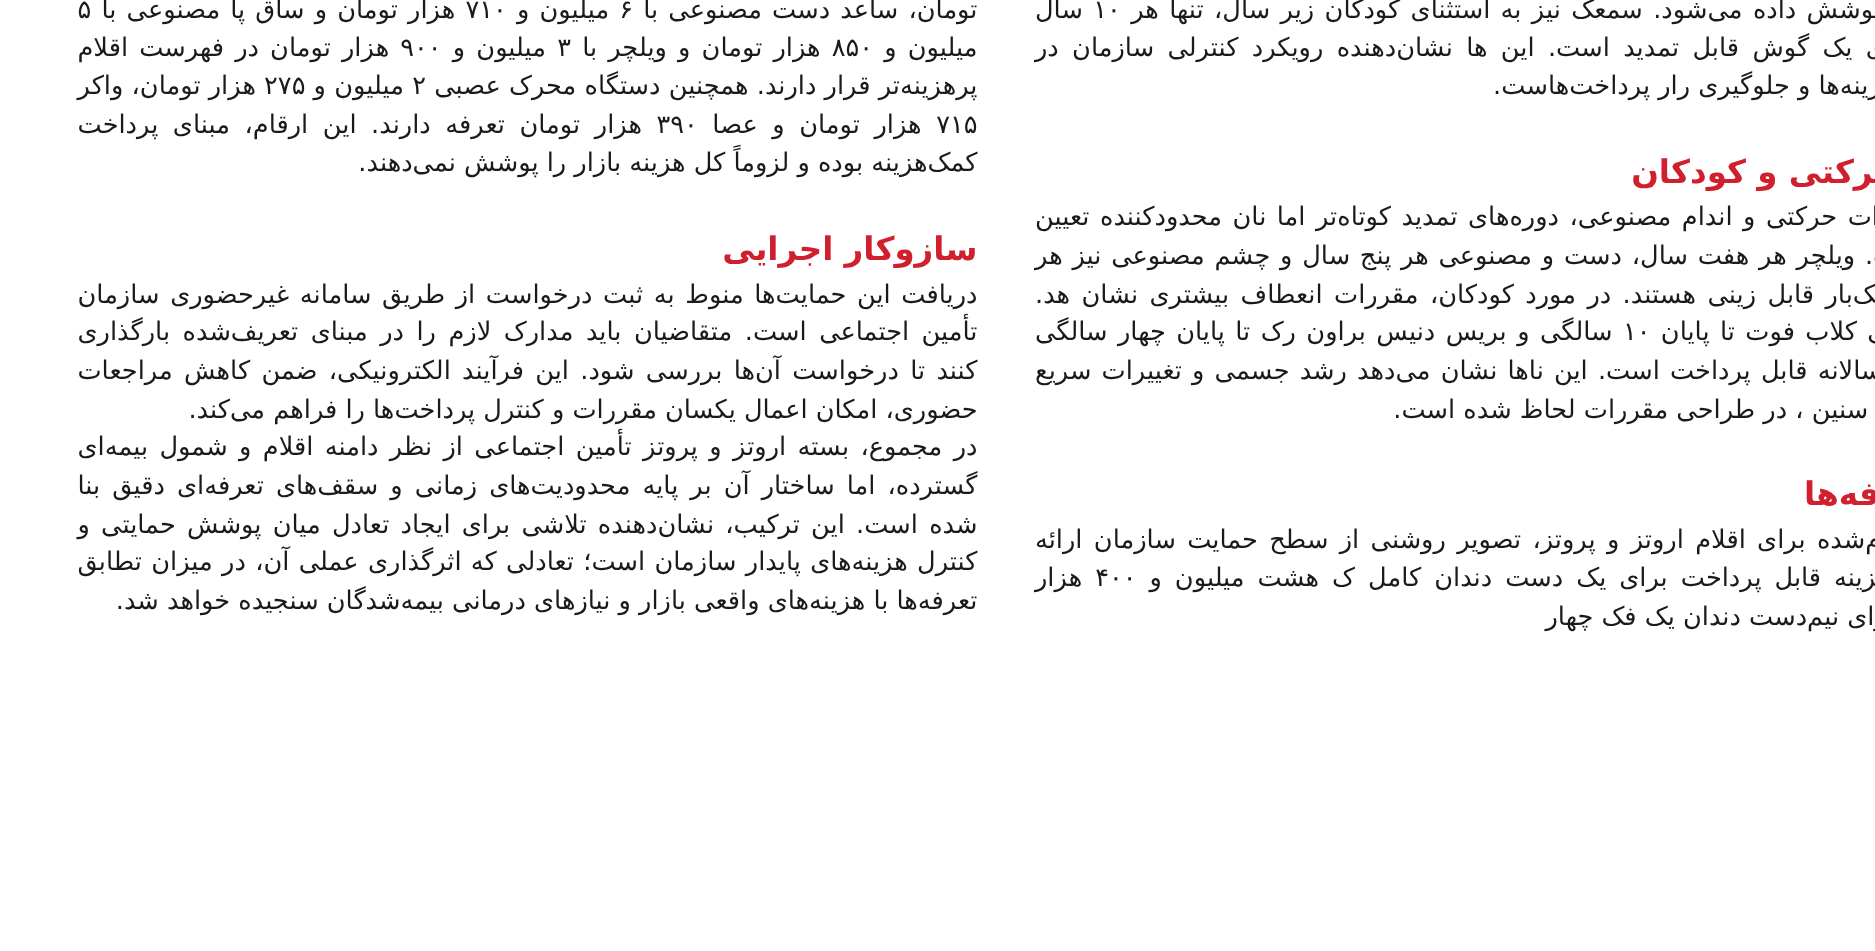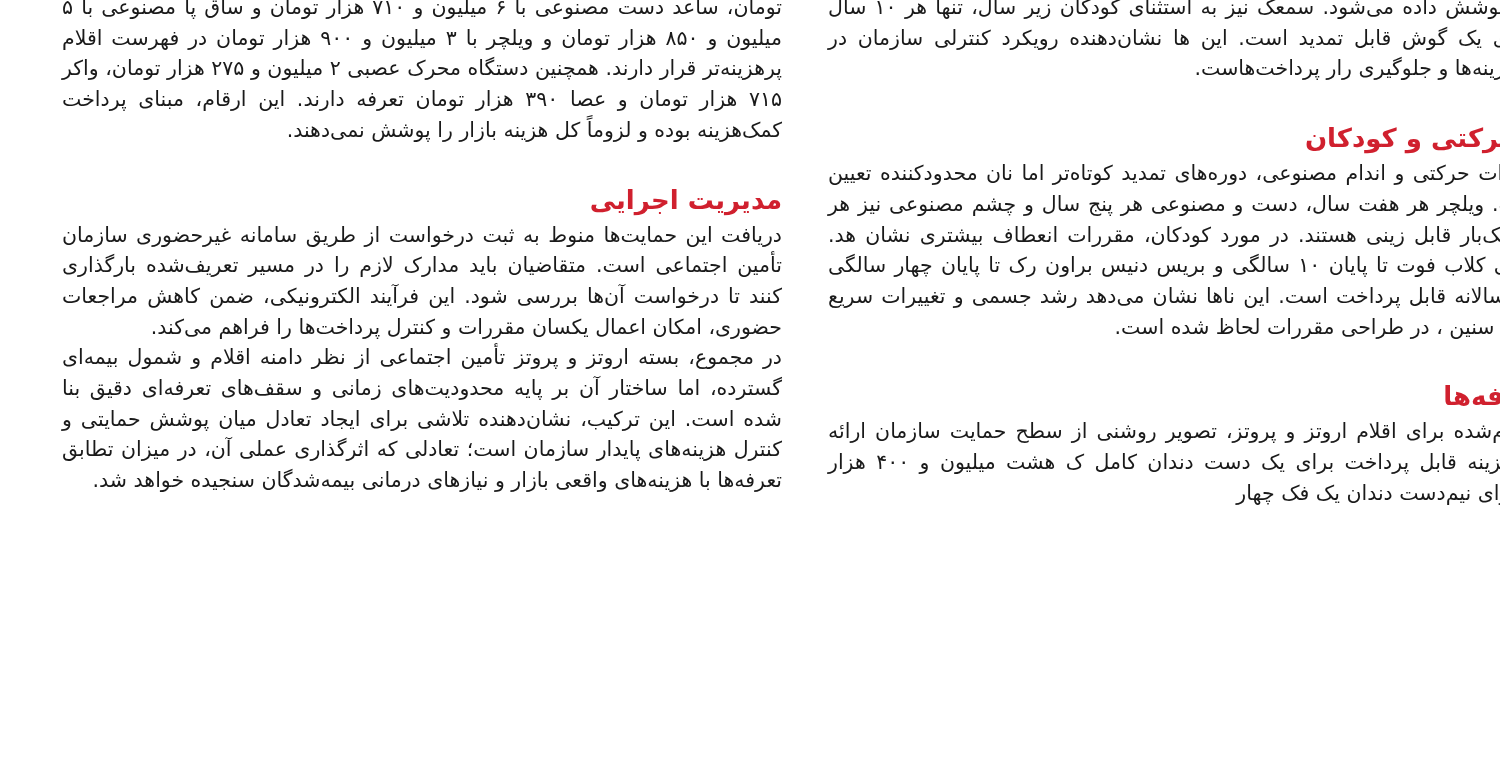--- a/index.html
+++ b/index.html
@@ -21,22 +21,22 @@
     line-height: 40px; text-align: right;
   }
   .gap-l { height: 34px; }
 </style>
 </head>
 <body>
 
 <div class="col col-left">
   <p>تومان، ساعد دست مصنوعی با ۶ میلیون و ۷۱۰ هزار تومان و ساق پا مصنوعی با ۵ میلیون و ۸۵۰ هزار تومان و ویلچر با ۳ میلیون و ۹۰۰ هزار تومان در فهرست اقلام پرهزینه‌تر قرار دارند. همچنین دستگاه محرک عصبی ۲ میلیون و ۲۷۵ هزار تومان، واکر ۷۱۵ هزار تومان و عصا ۳۹۰ هزار تومان تعرفه دارند. این ارقام، مبنای پرداخت کمک‌هزینه بوده و لزوماً کل هزینه بازار را پوشش نمی‌دهند.</p>
   <div class="gap-l"></div>
-  <h2>مدیریت اجرایی</h2>
-  <p>دریافت این حمایت‌ها منوط به ثبت درخواست از طریق سامانه غیرحضوری سازمان تأمین اجتماعی است. متقاضیان باید مدارک لازم را در مسیر تعریف‌شده بارگذاری کنند تا درخواست آن‌ها بررسی شود. این فرآیند الکترونیکی، ضمن کاهش مراجعات حضوری، امکان اعمال یکسان مقررات و کنترل پرداخت‌ها را فراهم می‌کند.</p>
+  <h2>سازوکار اجرایی</h2>
+  <p>دریافت این حمایت‌ها منوط به ثبت درخواست از طریق سامانه غیرحضوری سازمان تأمین اجتماعی است. متقاضیان باید مدارک لازم را در مبنای تعریف‌شده بارگذاری کنند تا درخواست آن‌ها بررسی شود. این فرآیند الکترونیکی، ضمن کاهش مراجعات حضوری، امکان اعمال یکسان مقررات و کنترل پرداخت‌ها را فراهم می‌کند.</p>
   <p>در مجموع، بسته اروتز و پروتز تأمین اجتماعی از نظر دامنه اقلام و شمول بیمه‌ای گسترده، اما ساختار آن بر پایه محدودیت‌های زمانی و سقف‌های تعرفه‌ای دقیق بنا شده است. این ترکیب، نشان‌دهنده تلاشی برای ایجاد تعادل میان پوشش حمایتی و کنترل هزینه‌های پایدار سازمان است؛ تعادلی که اثرگذاری عملی آن، در میزان تطابق تعرفه‌ها با هزینه‌های واقعی بازار و نیازهای درمانی بیمه‌شدگان سنجیده خواهد شد.</p>
 </div>
 
 <div class="col col-right">
   <p>ال یک‌بار پوشش داده می‌شود. سمعک نیز به استثنای کودکان زیر سال، تنها هر ۱۰ سال یک‌بار برای یک گوش قابل تمدید است. این ها نشان‌دهنده رویکرد کنترلی سازمان در مدیریت هزینه‌ها و جلوگیری رار پرداخت‌هاست.</p>
   <div class="gap-l"></div>
   <h2>یزات حرکتی و کودکان</h2>
   <p>وزه تجهیزات حرکتی و اندام مصنوعی، دوره‌های تمدید کوتاه‌تر اما نان محدودکننده تعیین شده است. ویلچر هر هفت سال، دست و مصنوعی هر پنج سال و چشم مصنوعی نیز هر پنج سال یک‌بار قابل زینی هستند. در مورد کودکان، مقررات انعطاف بیشتری نشان هد. کفش طبی کلاب فوت تا پایان ۱۰ سالگی و بریس دنیس براون رک تا پایان چهار سالگی به‌صورت سالانه قابل پرداخت است. این ناها نشان می‌دهد رشد جسمی و تغییرات سریع فیزیکی در سنین ، در طراحی مقررات لحاظ شده است.</p>
   <div class="gap-l"></div>
   <h2>تار تعرفه‌ها</h2>

